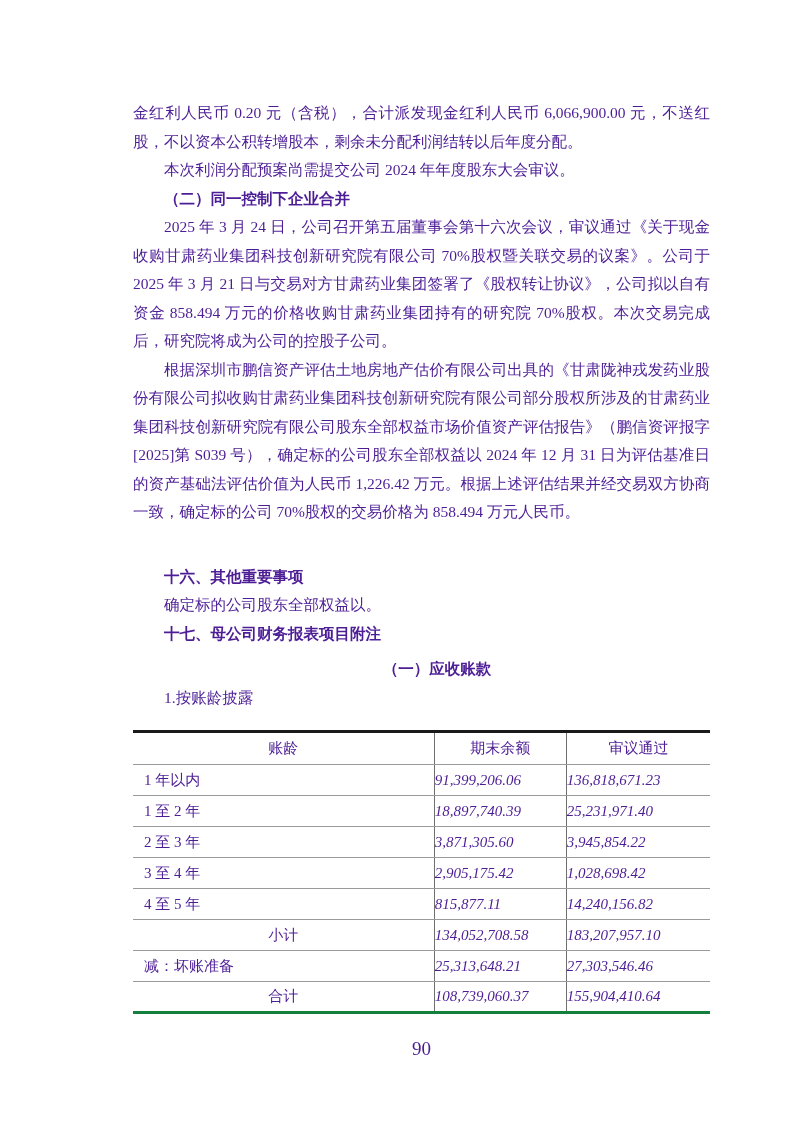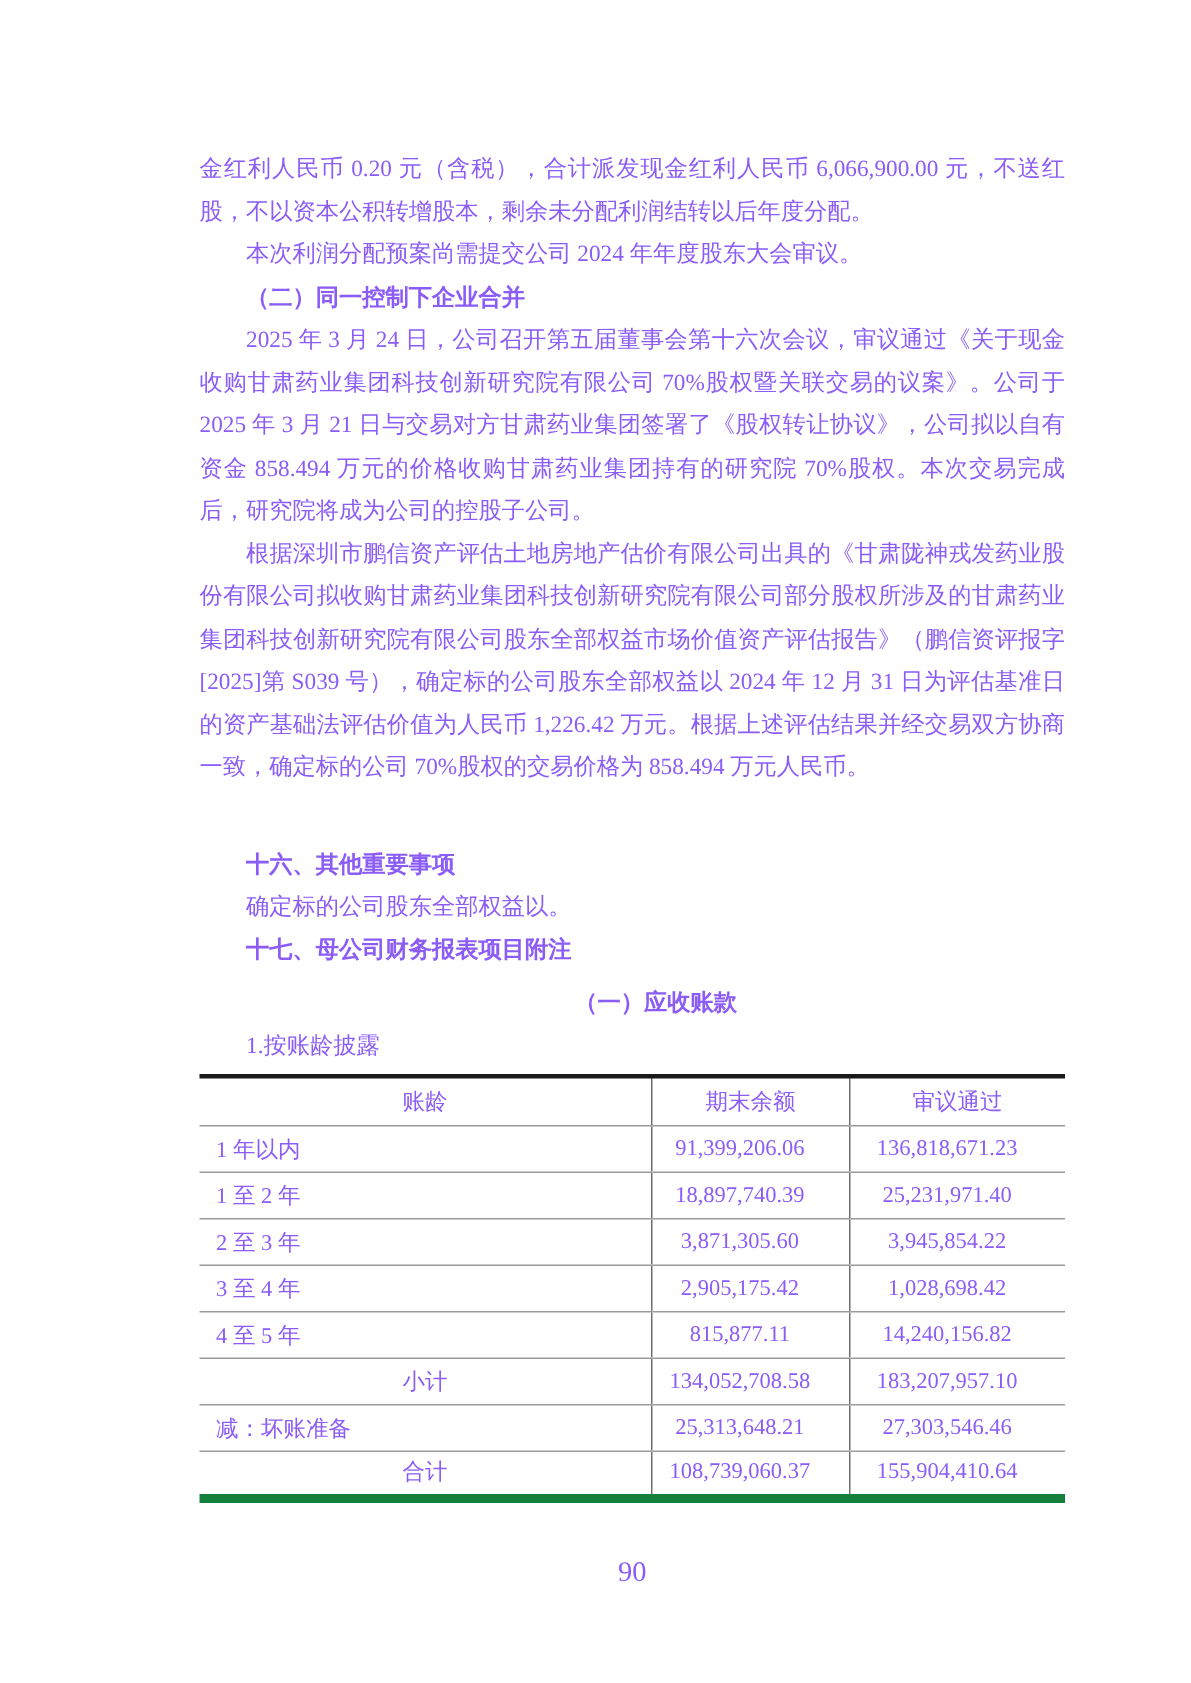--- a/index.html
+++ b/index.html
@@ -3,21 +3,21 @@
 <meta charset="utf-8">
 <style>
   * { margin: 0; padding: 0; box-sizing: border-box; }
   html, body { background: #ffffff; }
   .page {
     position: relative;
     width: 794px;
     height: 1122px;
     background: #ffffff;
     font-family: "Liberation Serif", "DejaVu Serif", serif;
-    color: #8b5cf6;
+    color: #4c1d95;
     overflow: hidden;
   }
   .content {
     position: absolute;
     left: 133px;
     top: 99px;
     width: 577px;
     font-size: 15.5px;
     line-height: 28.5px;
     text-align: justify;
@@ -25,38 +25,38 @@
   .para { text-indent: 2em; }
   .para-cont { text-indent: 0; }
   .hd { font-weight: bold; text-indent: 2em; text-align: left; }
   .hd-gap { margin-top: 36px; }
   .hd-gap-sm { margin-top: 7px; text-align: center; }
   .sub { text-indent: 2em; }
 
   table.aging {
     width: 100%;
     border-collapse: collapse;
-    margin-top: 4px;
+    margin-top: 18px;
     font-size: 15px;
     border-top: 3px solid #1a1a1a;
-    border-bottom: 6px solid #15803d;
+    border-bottom: 3px solid #15803d;
     line-height: normal;
   }
   table.aging th, table.aging td {
     border-bottom: 1px solid #9a9a9a;
     vertical-align: middle;
     font-weight: normal;
   }
   table.aging tr:last-child td { border-bottom: none; }
   table.aging th + th, table.aging td + td { border-left: 1px solid #6f6f6f; }
   table.aging th { height: 33px; text-align: center; }
   table.aging td { height: 31px; }
   td.lbl { text-align: left; padding-left: 11px; }
   td.lbl-center { text-align: center; padding-left: 0; }
-  td.num { text-align: center; padding-right: 14px; }
+  td.num { text-align: left; padding-right: 14px; font-style: italic; }
   col.c1 { width: 52.2%; }
   col.c2 { width: 22.9%; }
   col.c3 { width: 24.9%; }
 
   .page-footer {
     position: absolute;
     left: 133px;
     top: 1039px;
     width: 577px;
     text-align: center;

